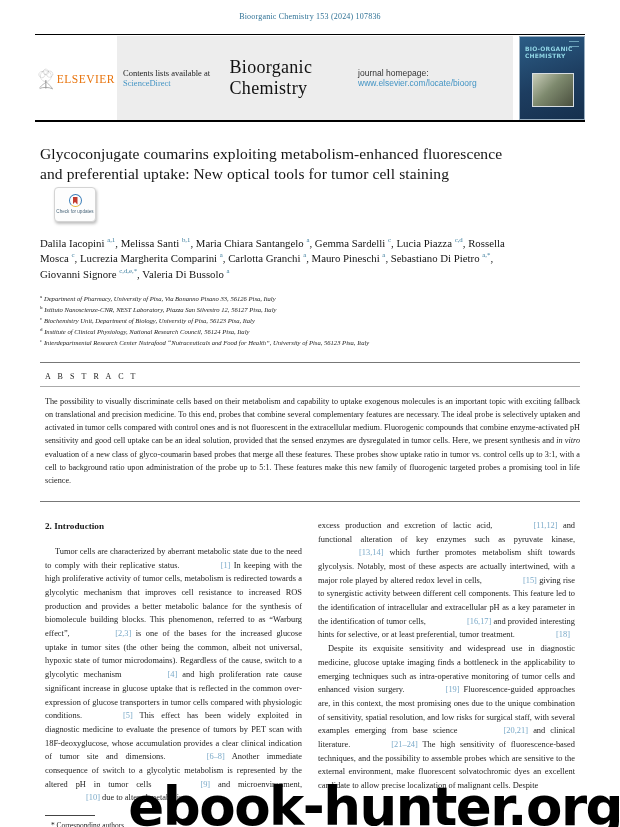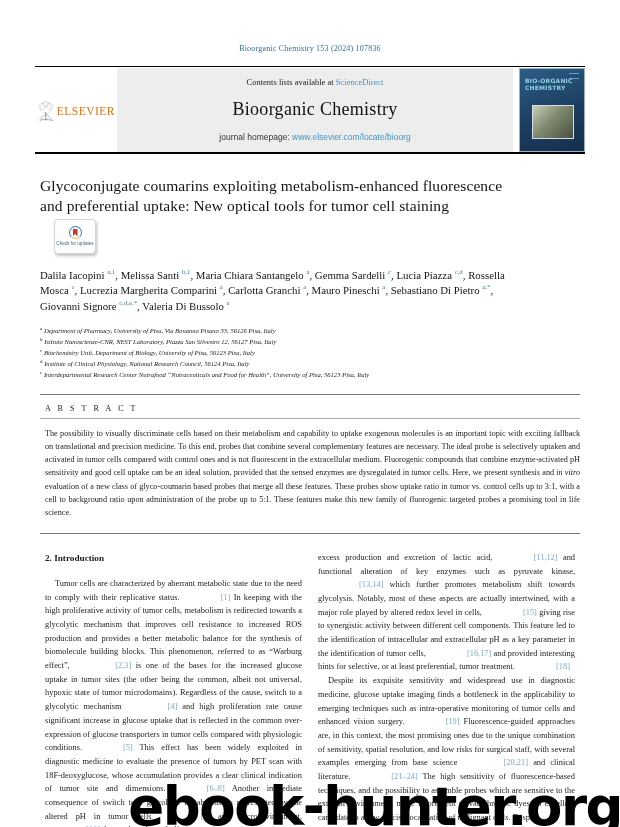--- a/index.html
+++ b/index.html
@@ -3,30 +3,30 @@
 <meta charset="utf-8">
 <style>
   * { margin:0; padding:0; box-sizing:border-box; }
   html,body { background:#888; }
   .page {
     position:relative; width:620px; height:827px; margin:0 auto;
     background:#ffffff; overflow:hidden;
     font-family:"Liberation Serif","DejaVu Serif",serif; color:#1a1a1a;
   }
   .journal-ref {
-    padding-top:44px; text-align:center; font-size:8px; color:#2e7195; letter-spacing:.2px;
+    padding-top:12px; text-align:center; font-size:8px; color:#2e7195; letter-spacing:.2px;
   }
   .rule-thin  { margin:13px 35px 0 35px; border-top:1px solid #000; }
   .rule-thick { margin:0 35px; border-top:2.5px solid #000; }
   .header { display:flex; align-items:stretch; margin:1px 35px 0 35px; height:84px; }
   .logo-box { width:80px; display:flex; flex-direction:row; align-items:center; justify-content:flex-start; padding-top:3px; background:#fff; }
   .logo-tree { width:56px; height:60px; }
   .logo-word { font-family:"Liberation Serif",serif; font-size:11.5px; color:#e8730c; letter-spacing:.5px; font-weight:400; margin-top:-2px; }
   .header-mid {
-    flex:1; background:#ededed; display:flex; flex-direction:column; align-items:center;
+    flex:1; background:#ededed; display:flex; align-items:center;
     justify-content:space-between; padding:9px 6px 10px 6px; margin-left:2px; margin-right:6px;
   }
   .contents-line { font-size:8.5px; color:#222; }
   .journal-title { font-size:18px; color:#111; letter-spacing:.3px; }
   .homepage-line { font-family:Liberation Sans, sans-serif; font-size:8.5px; color:#333; }
   .lnk { color:#4394c4; }
   .cover-box {
     width:66px; height:84px; background:linear-gradient(160deg,#2c5d86 0%,#1d3d60 55%,#16304e 100%);
     border:1px solid #9ab0c2; position:relative; overflow:hidden; flex-shrink:0;
   }

